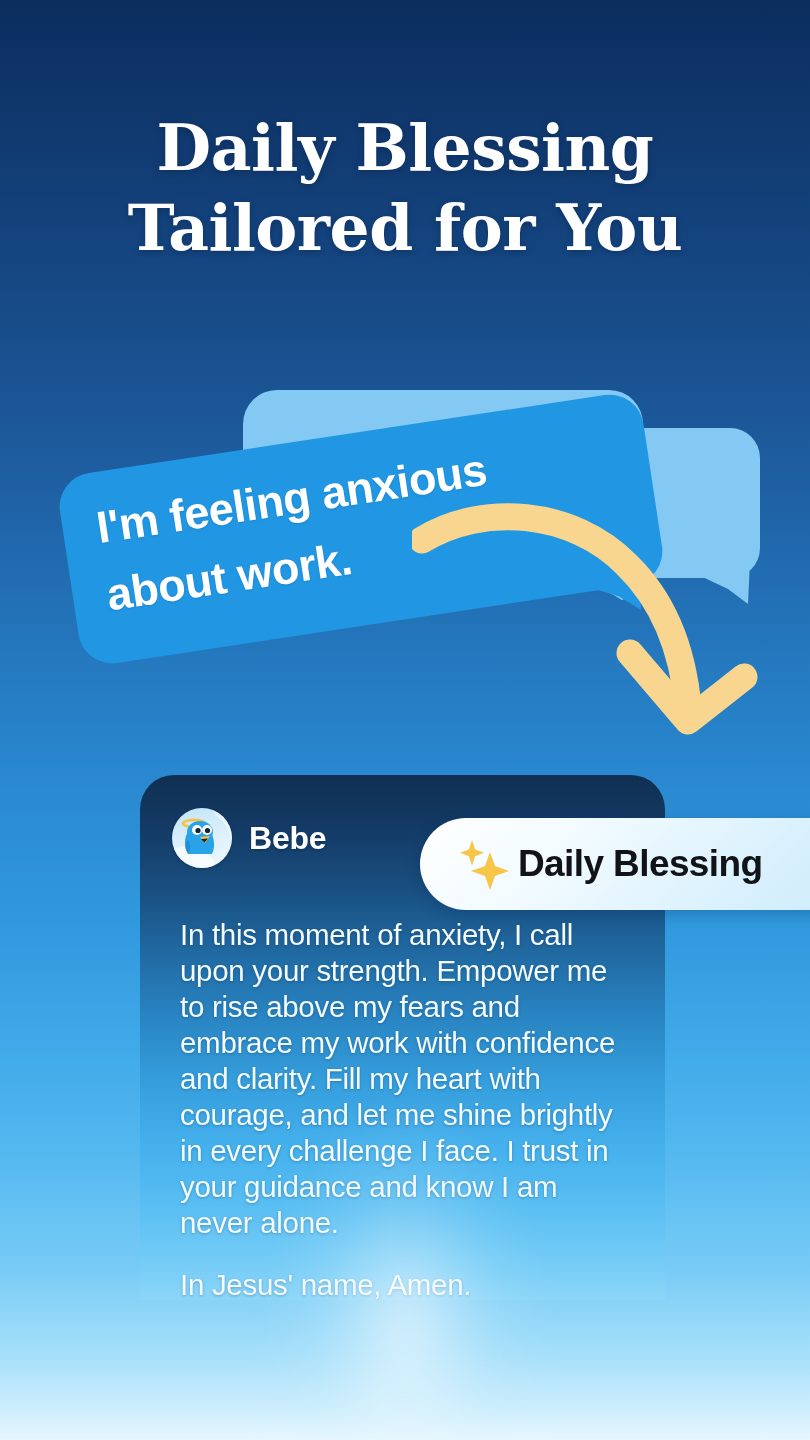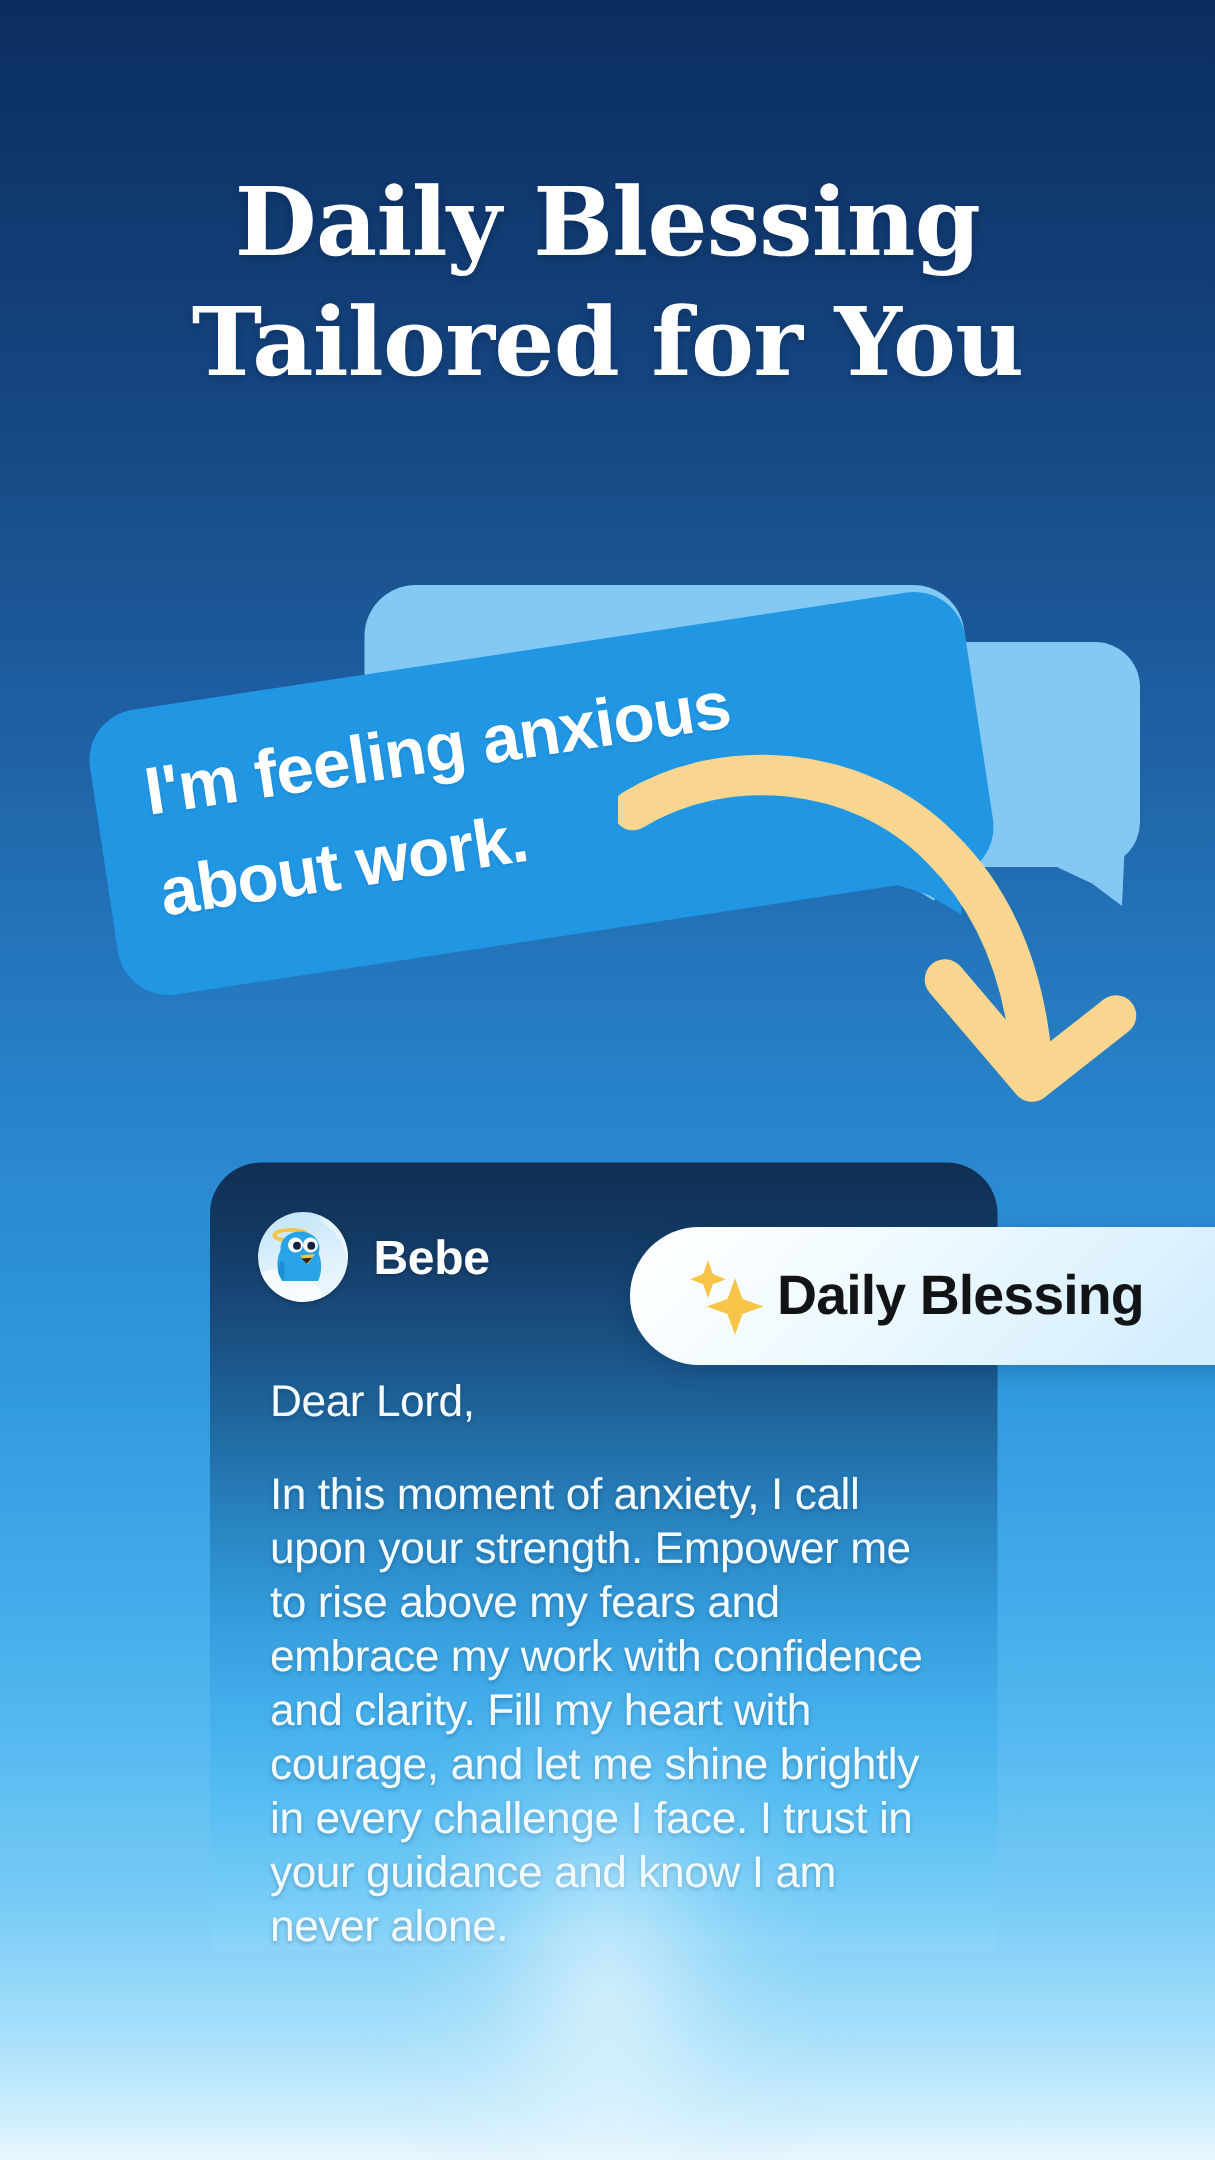--- a/index.html
+++ b/index.html
@@ -320,21 +320,20 @@
           <path d="M29 31 L 36 30.5 L 32.5 34.5 Z" fill="#2a2215"></path>
 
           <path d="M16 32 C 12 36, 13 43, 17 45 C 19 40, 18 35, 16 32 Z" fill="#1e8fd6"></path>
         </svg>
       </div>
 
       <div class="bebe-name">Bebe</div>
     </div>
 
     <div class="prayer">
-      <p>Dear Lord,</p>
       <p>In this moment of anxiety, I call upon your strength. Empower me to rise above my fears and embrace my work with confidence and clarity. Fill my heart with courage, and let me shine brightly in every challenge I face. I trust in your guidance and know I am never alone.</p>
       <p>In Jesus' name, Amen.</p>
     </div>
   </div>
 
   <div class="glow"></div>
 
   <div class="blessing-pill">
     <svg class="sparkles" viewBox="0 0 64 60">
       <path d="M18 6 L21.2 15.4 L30 18.8 L21.2 22.2 L18 31.6 L14.8 22.2 L6 18.8 L14.8 15.4 Z" fill="#f7c648"></path>

